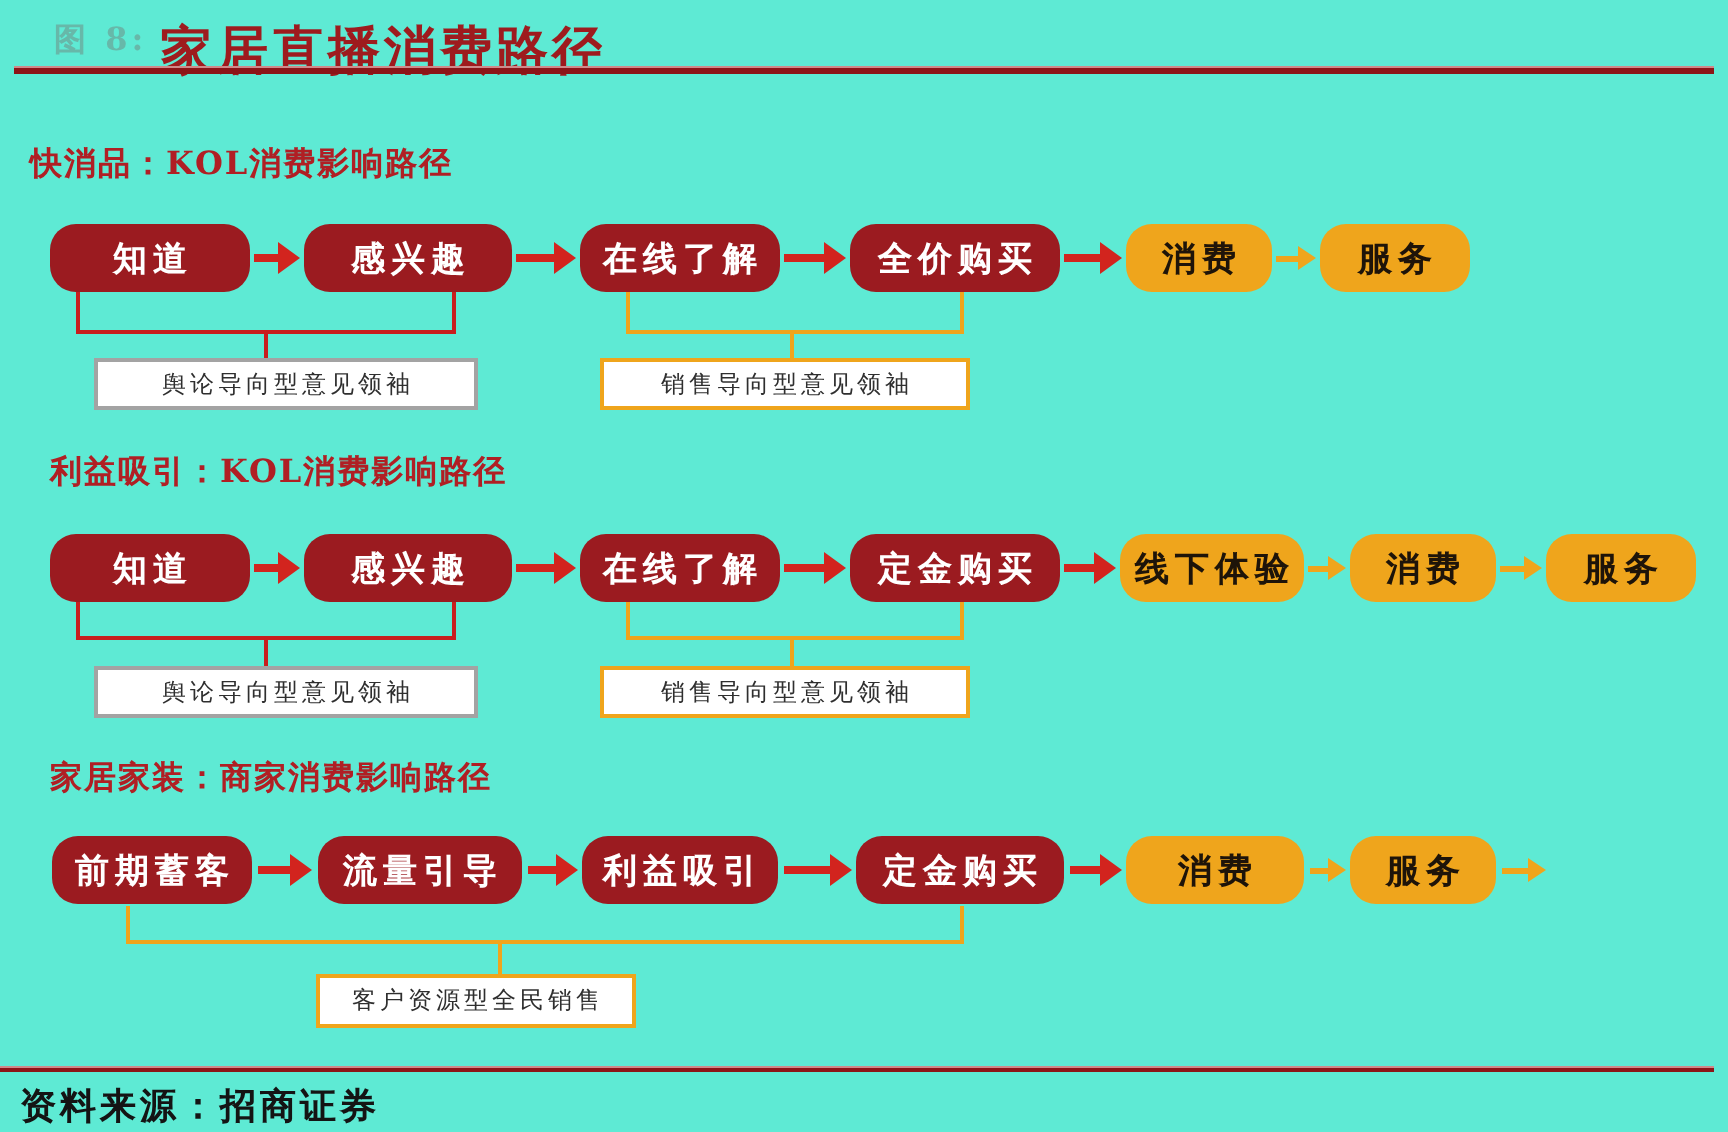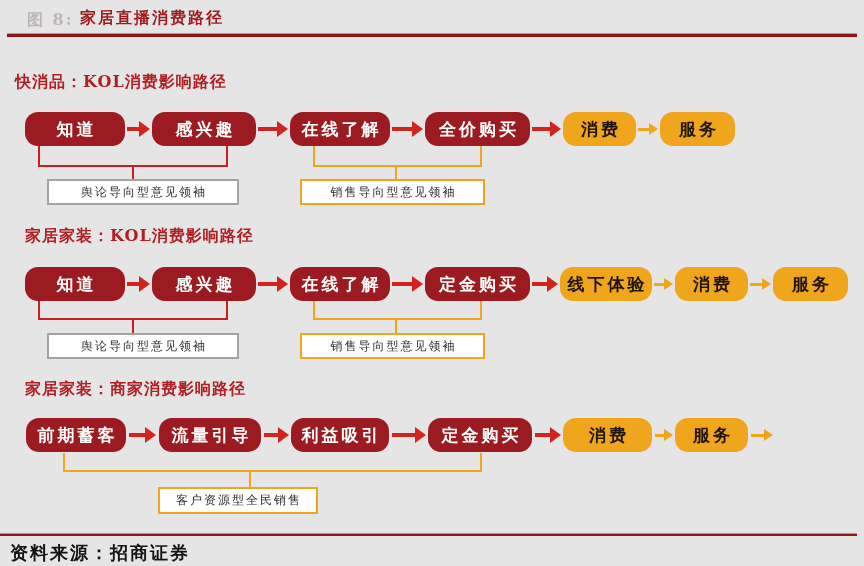--- a/index.html
+++ b/index.html
@@ -1,25 +1,25 @@
 <!DOCTYPE html>
 <html><head>
 <meta charset="utf-8">
 <style>
   html,body{margin:0;padding:0;background:#ffffff;}
   .canvas{
-    position:relative;width:864px;height:566px;background:#e5e5e5;overflow:hidden;
+    position:relative;width:864px;height:566px;background:#5eead4;overflow:hidden;
     font-family:"DejaVu Sans",sans-serif;
   }
   .caption-ghost{
     position:absolute;font-size:16px;font-weight:bold;color:#7a5c5c;opacity:.35;
     letter-spacing:2px;font-family:"DejaVu Serif",serif;
   }
   .fig-title{
-    position:absolute;font-size:16px;font-weight:bold;color:#9e1b1e;letter-spacing:2px;
+    position:absolute;font-size:26px;font-weight:bold;color:#9e1b1e;letter-spacing:2px;
     font-family:Liberation Sans, sans-serif;
   }
   .rule{position:absolute;background:#8c1518;border-top:1px solid #cf8a8a;}
   .sec-header{
     position:absolute;font-size:16px;font-weight:bold;color:#b01f24;letter-spacing:1px;
     font-family:"DejaVu Serif",serif;
   }
   .node{
     position:absolute;height:34px;display:flex;align-items:center;justify-content:center;
     font-size:17px;font-weight:bold;letter-spacing:3px;text-indent:3px;
@@ -95,21 +95,21 @@
   <div class="hline red-line" style="left:38px;top:165px;width:190px;"></div>
   <div class="vline red-line" style="left:132px;top:167px;height:13px;"></div>
   <div class="tag red" style="left:47px;top:179px;width:188px;height:22px;">舆论导向型意见领袖</div>
 
   <div class="vline gold-line" style="left:313px;top:146px;height:21px;"></div>
   <div class="vline gold-line" style="left:480px;top:146px;height:21px;"></div>
   <div class="hline gold-line" style="left:313px;top:165px;width:169px;"></div>
   <div class="vline gold-line" style="left:395px;top:167px;height:13px;"></div>
   <div class="tag gold" style="left:300px;top:179px;width:181px;height:22px;">销售导向型意见领袖</div>
 
-  <div class="sec-header" style="left:25px;top:226px;">家居家装：KOL消费影响路径</div>
+  <div class="sec-header" style="left:25px;top:226px;">利益吸引：KOL消费影响路径</div>
 
   <div class="node primary" style="left:25px;top:267px;width:100px;">知道</div>
   <div class="arrow red" style="left:127px;top:276px;width:23px;">
       <span class="shaft"></span>
       <span class="head"></span>
     </div>
   <div class="node primary" style="left:152px;top:267px;width:104px;">感兴趣</div>
   <div class="arrow red" style="left:258px;top:276px;width:30px;">
       <span class="shaft"></span>
       <span class="head"></span>

